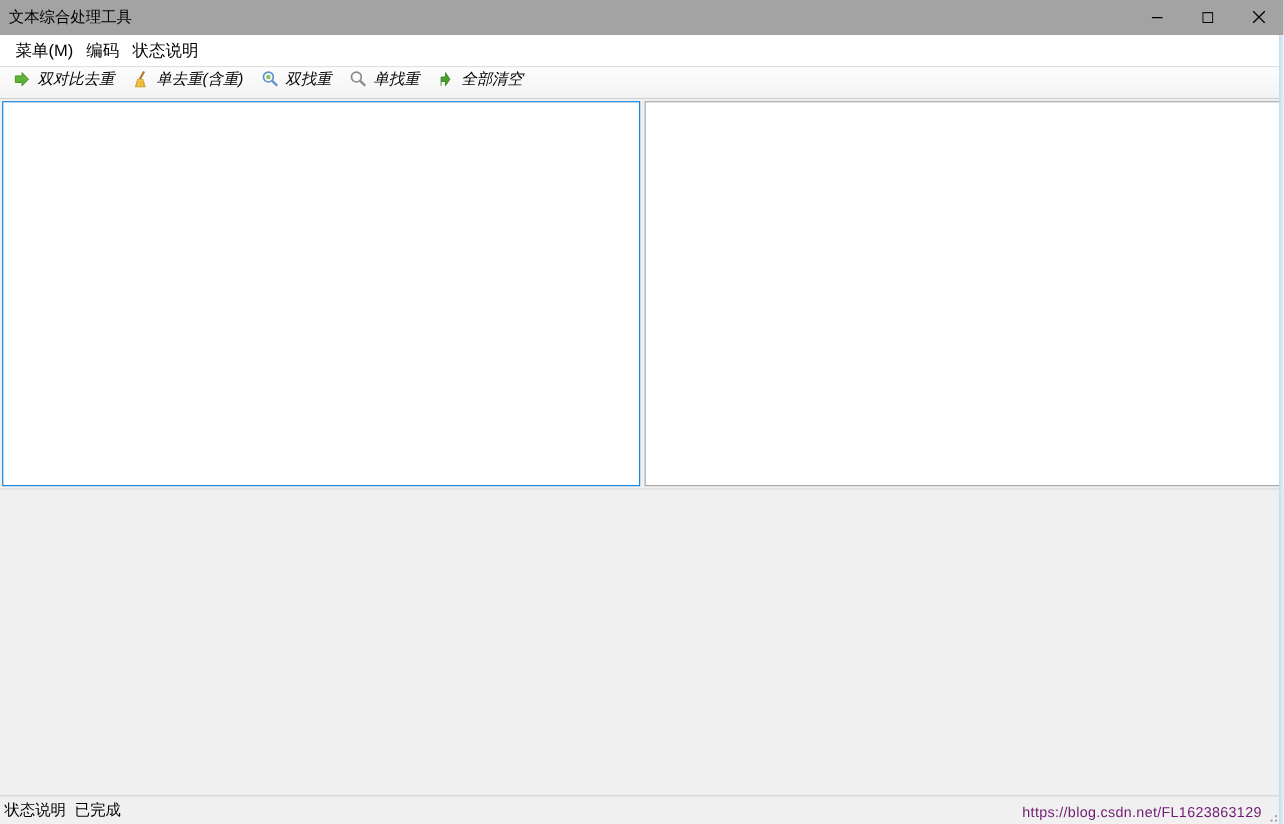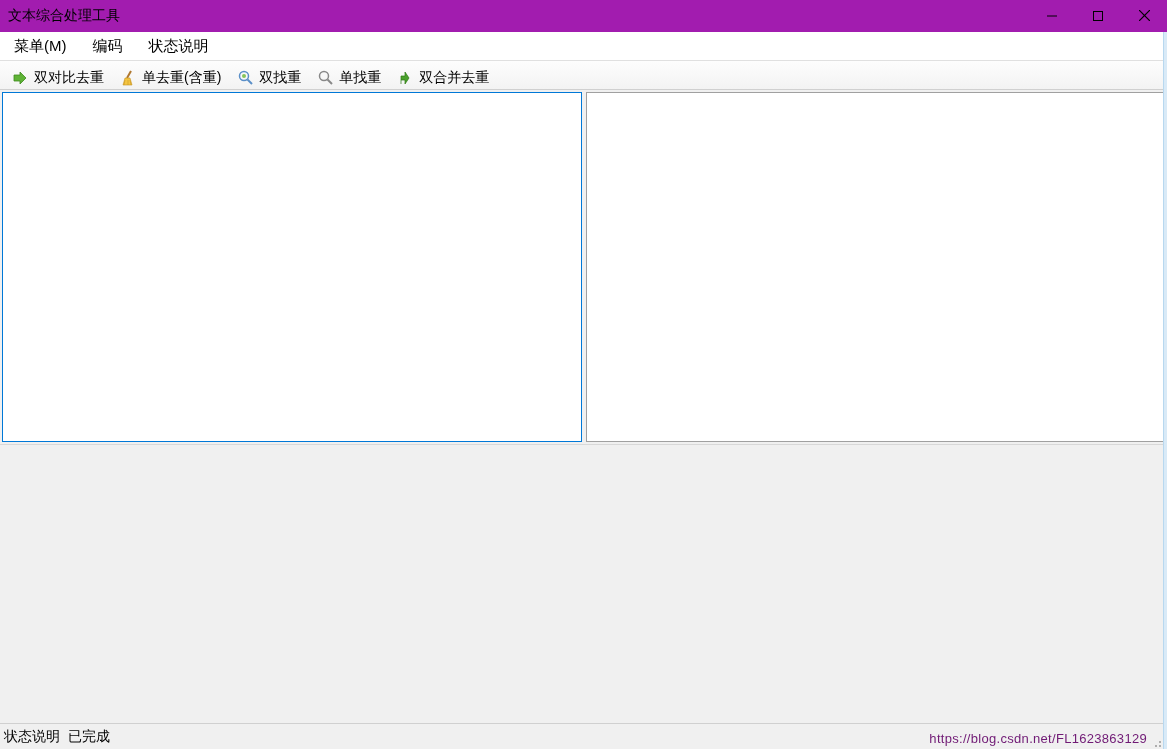--- a/index.html
+++ b/index.html
@@ -13,21 +13,21 @@
       position: relative;
       display: flex;
       flex-direction: column;
     }
     .titlebar {
       height: 32px;
       display: flex;
       align-items: center;
       justify-content: space-between;
       padding-left: 8px;
-      background: #a21caf;
+      background: #a3a3a3;
     }
     .titlebar-title {
       font-size: 14px;
       color: #000;
     }
     .window-controls {
       display: flex;
       height: 100%;
     }
     .win-btn {
@@ -36,38 +36,39 @@
       display: flex;
       align-items: center;
       justify-content: center;
       cursor: pointer;
     }
     .menubar {
       height: 28px;
       display: flex;
       align-items: center;
       padding: 0 10px;
-      gap: 18px;
+      gap: 4px;
       font-size: 15px;
       background: #ffffff;
     }
     .menu-item {
       cursor: pointer;
       padding: 2px 4px;
     }
     .toolbar {
       height: 30px;
       background: linear-gradient(#fdfdfd, #f3f3f3);
       border-top: 1px solid #e0e0e0;
       border-bottom: 1px solid #d0d0d0;
       display: flex;
-      align-items: flex-end;
+      align-items: flex-start;
       padding: 0 6px;
       gap: 4px;
       font-size: 14px;
+      font-style: italic;
     }
     .tool-btn {
       display: flex;
       align-items: center;
       gap: 4px;
       padding: 2px 6px;
       cursor: pointer;
       border-radius: 2px;
     }
     .tool-icon {
@@ -221,21 +222,21 @@
       </svg>
     </span>
     <span>单找重</span>
   </div>
   <div class="tool-btn">
     <span class="tool-icon">
       <svg width="18" height="18" viewBox="0 0 18 18">
         <path d="M4 15 L4 7 L8 7 L8 3 L12 9 L8 15 L8 11 L4 11" fill="#4aa02c" stroke="#2d7a12" stroke-width="0.7"></path>
       </svg>
     </span>
-    <span>双合并去重</span>
+    <span>全部清空</span>
   </div>
 </div>
 
 <div class="content-area">
   <div class="text-panes">
     <textarea class="textarea active" style=""></textarea>
     <textarea class="textarea" style=""></textarea>
   </div>
   <div class="bottom-pane"></div>
 </div>

